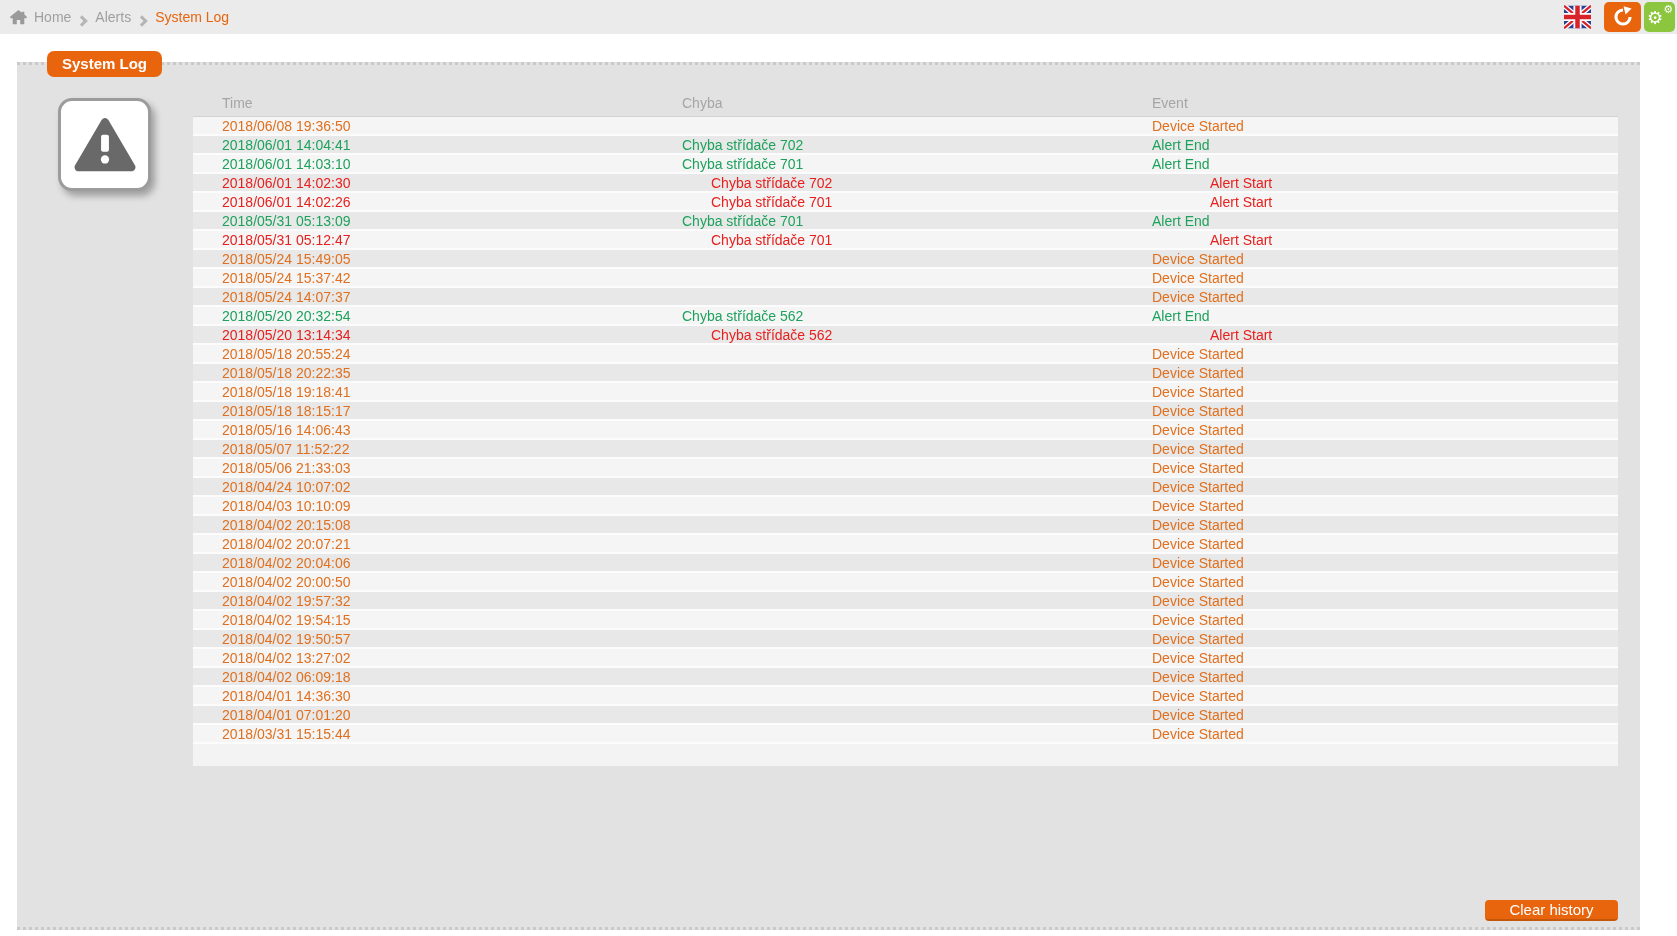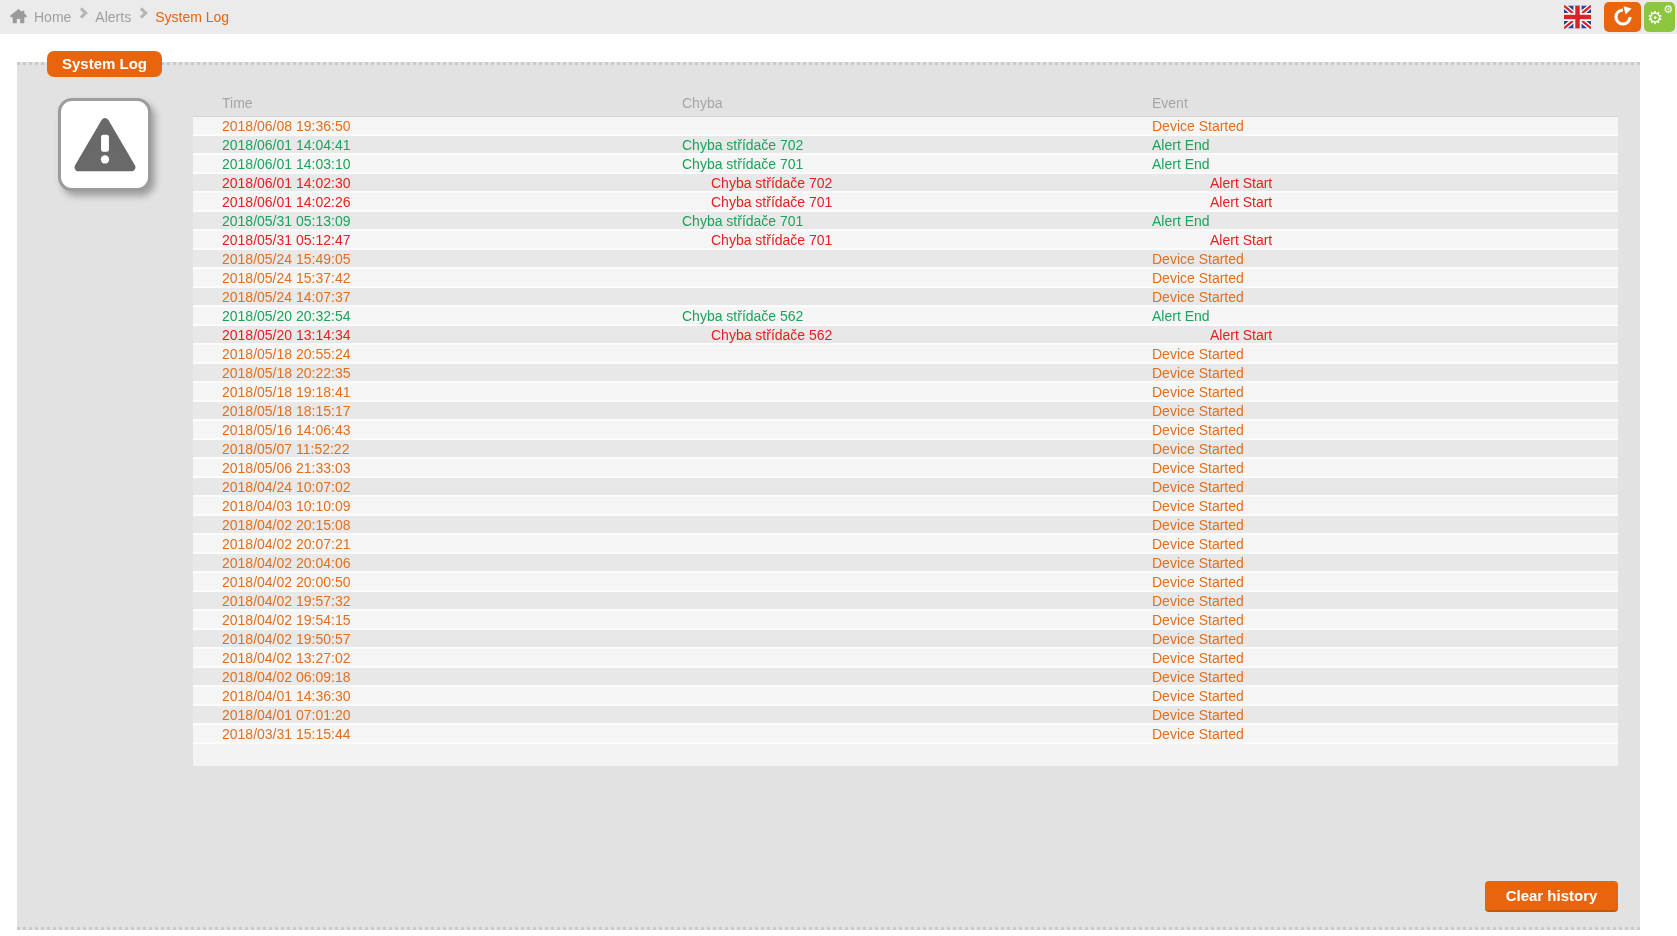--- a/index.html
+++ b/index.html
@@ -4,21 +4,21 @@
 <title></title>
 <style>
   * { box-sizing: border-box; margin: 0; padding: 0; }
   html,body { width:1677px; height:936px; background:#fff; overflow:hidden;
               font-family:"Liberation Sans", sans-serif; }
 
   
   .topbar { width:1677px; height:34px; background:#ebebeb;
             display:flex; align-items:center; justify-content:space-between;
             padding:0 2px 0 10px; }
-  .breadcrumb { display:flex; align-items:flex-start; font-size:14px; color:#9f9f9f; }
+  .breadcrumb { display:flex; align-items:flex-end; font-size:14px; color:#9f9f9f; }
   .home-ic { display:inline-flex; margin-right:7px; cursor:pointer; }
   .crumb { color:#9f9f9f; text-decoration:none; cursor:pointer; }
   .crumb.active { color:var(--accent,#e8650e); cursor:default; }
   .chev { width:8px; height:8px; border-top:3px solid #b5b5b5; border-right:3px solid #b5b5b5;
           transform:rotate(45deg); display:inline-block; margin:0 9px 0 7px; }
   .actions { display:flex; align-items:center; }
   .flagbtn { width:27px; height:24px; border:none; background:transparent; padding:0;
              margin-right:13px; cursor:pointer; display:inline-flex; }
   .sqbtn { height:30px; border:none; border-radius:5px; cursor:pointer;
            display:inline-flex; align-items:center; justify-content:center; }
@@ -47,22 +47,22 @@
   .c-time { padding-left:5px;margin-left:24px; }
   .lbody { border-top:1px solid #d2d2d2; }
   .lrow { height:19px; border-bottom:2px solid #fcfcfc; font-size:14px; overflow:hidden; }
   .lrow:nth-child(odd) { background:#f5f5f5; }
   .lrow:nth-child(even) { background:#e8e8e8; }
   .type-device { color:var(--ev-orange,#e0701f); }
   .type-alert-end { color:var(--ev-green,#1da25c); }
   .type-alert-start { color:var(--ev-red,#e6201e);gap:29px; }
   .lfoot { height:22px; background:#f3f3f3; }
 
-  .clear-btn { position:absolute; right:22px; bottom:15px; width:133px; height:31px;
-               background:var(--accent,#e8650e); color:#fff; font-size:15px; font-weight:bold;
+  .clear-btn { position:absolute; right:22px; bottom:6px; width:133px; height:21px;
+               background:var(--accent,#e8650e); color:#fff; font-size:15px; font-weight:normal;
                border:none; border-bottom:2px solid #c4570a; border-radius:4px;
                cursor:pointer; font-family:"Liberation Sans", sans-serif; }
 </style>
 </head>
 <body>
 
 <header class="topbar">
   <nav class="breadcrumb">
     <span class="home-ic">
       <svg width="17" height="15" viewBox="0 0 24 22">

